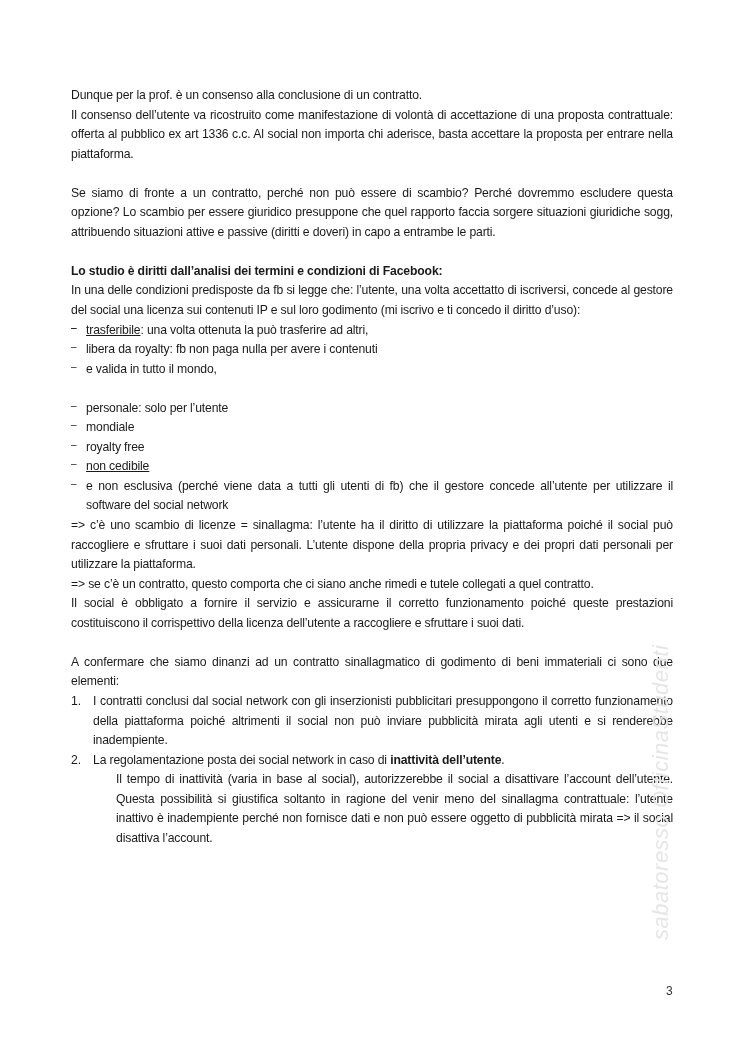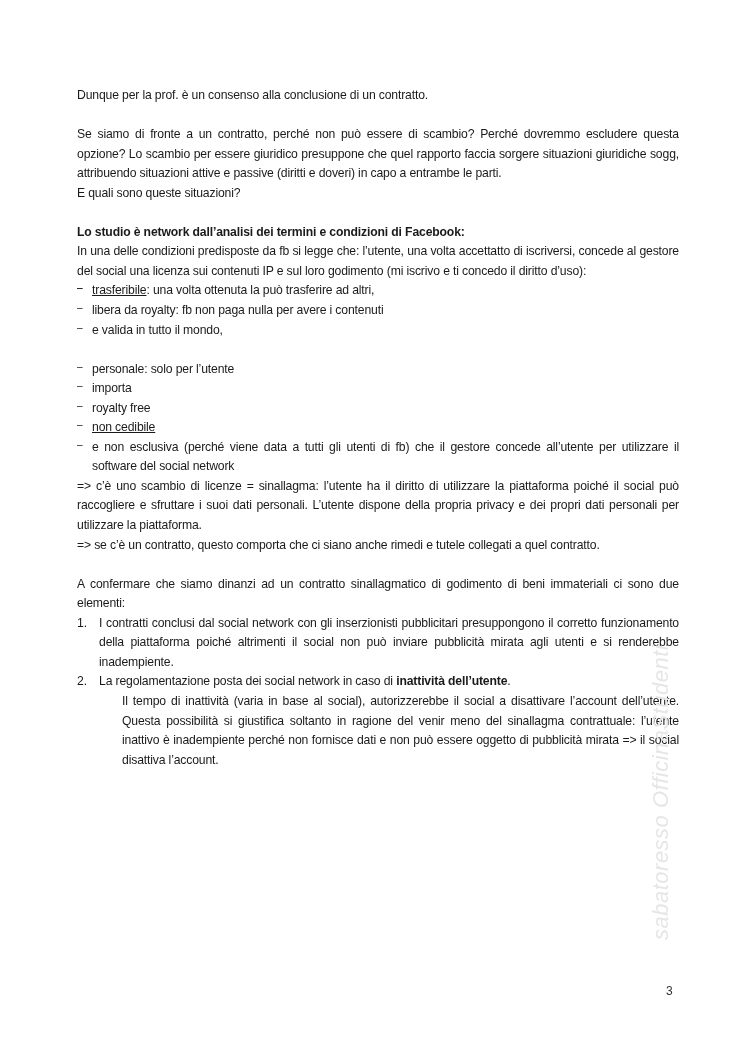--- a/index.html
+++ b/index.html
@@ -10,21 +10,21 @@
     body {
       width: 744px;
       height: 1052px;
       position: relative;
       overflow: hidden;
       font-family: "Liberation Sans", sans-serif;
       color: #1a1a1a;
     }
     .page {
       position: absolute;
-      left: 77px;
+      left: 71px;
       top: 86px;
       width: 602px;
       font-size: 12.2px;
       line-height: 19.55px;
       letter-spacing: -0.15px;
     }
     .p {
       margin: 0;
       text-align: justify;
       text-align-last: left;
@@ -92,27 +92,27 @@
       font-size: 12px;
       color: #333333;
     }
   </style>
 </head>
 <body>
 
 <div class="page">
 
   <p class="p">Dunque per la prof. è un consenso alla conclusione di un contratto.</p>
+  <p class="p">Il consenso dell’utente va ricostruito come manifestazione di volontà di accettazione di una proposta contrattuale: offerta al pubblico ex art 1336 c.c. Al social non importa chi aderisce, basta accettare la proposta per entrare nella piattaforma.</p>
   <div class="blank"></div>
 
   <p class="p">Se siamo di fronte a un contratto, perché non può essere di scambio? Perché dovremmo escludere questa opzione? Lo scambio per essere giuridico presuppone che quel rapporto faccia sorgere situazioni giuridiche sogg, attribuendo situazioni attive e passive (diritti e doveri) in capo a entrambe le parti.</p>
-  <p class="p">E quali sono queste situazioni?</p>
   <div class="blank"></div>
 
-  <p class="p bold">Lo studio è network dall’analisi dei termini e condizioni di Facebook:</p>
+  <p class="p bold">Lo studio è diritti dall’analisi dei termini e condizioni di Facebook:</p>
   <p class="p">In una delle condizioni predisposte da fb si legge che: l’utente, una volta accettatto di iscriversi, concede al gestore del social una licenza sui contenuti IP e sul loro godimento (mi iscrivo e ti concedo il diritto d’uso):</p>
 
   <ul class="bullets">
     <li>
       <span class="dash">–</span>
     </li>
     <li>
       <span class="dash">–</span>
       <span class="u">trasferibile</span><span>: una volta ottenuta la può trasferire ad altri,</span>
     </li>
@@ -127,38 +127,39 @@
   </ul>
   <div class="blank"></div>
 
   <ul class="bullets">
     <li>
       <span class="dash">–</span>
       <span>personale: solo per l’utente</span>
     </li>
     <li>
       <span class="dash">–</span>
-      <span>importa</span>
+      <span>mondiale</span>
     </li>
     <li>
       <span class="dash">–</span>
       <span>royalty free</span>
     </li>
     <li>
       <span class="dash">–</span>
       <span class="u">non cedibile</span>
     </li>
     <li>
       <span class="dash">–</span>
       <span>e non esclusiva (perché viene data a tutti gli utenti di fb) che il gestore concede all’utente per utilizzare il software del social network</span>
     </li>
   </ul>
 
   <p class="p">=&gt; c’è uno scambio di licenze = sinallagma: l’utente ha il diritto di utilizzare la piattaforma poiché il social può raccogliere e sfruttare i suoi dati personali. L’utente dispone della propria privacy e dei propri dati personali per utilizzare la piattaforma.</p>
   <p class="p">=&gt; se c’è un contratto, questo comporta che ci siano anche rimedi e tutele collegati a quel contratto.</p>
+  <p class="p">Il social è obbligato a fornire il servizio e assicurarne il corretto funzionamento poiché queste prestazioni costituiscono il corrispettivo della licenza dell’utente a raccogliere e sfruttare i suoi dati.</p>
   <div class="blank"></div>
 
   <p class="p">A confermare che siamo dinanzi ad un contratto sinallagmatico di godimento di beni immateriali ci sono due elementi:</p>
   <ol class="numbered">
     <li>
       <span class="num">1.</span>
       <span>I contratti conclusi dal social network con gli inserzionisti pubblicitari presuppongono il corretto funzionamento della piattaforma poiché altrimenti il social non può inviare pubblicità mirata agli utenti e si renderebbe inadempiente.</span>
     </li>
     <li>
       <span class="num">2.</span>

